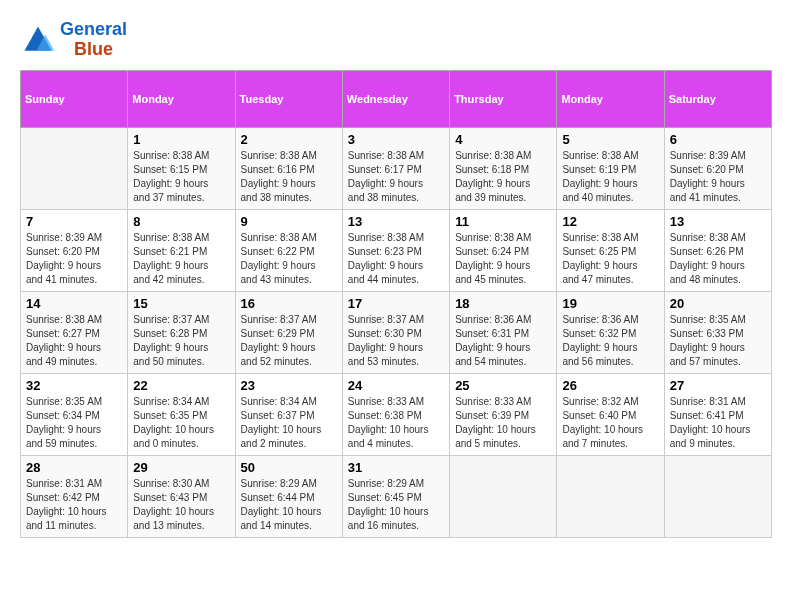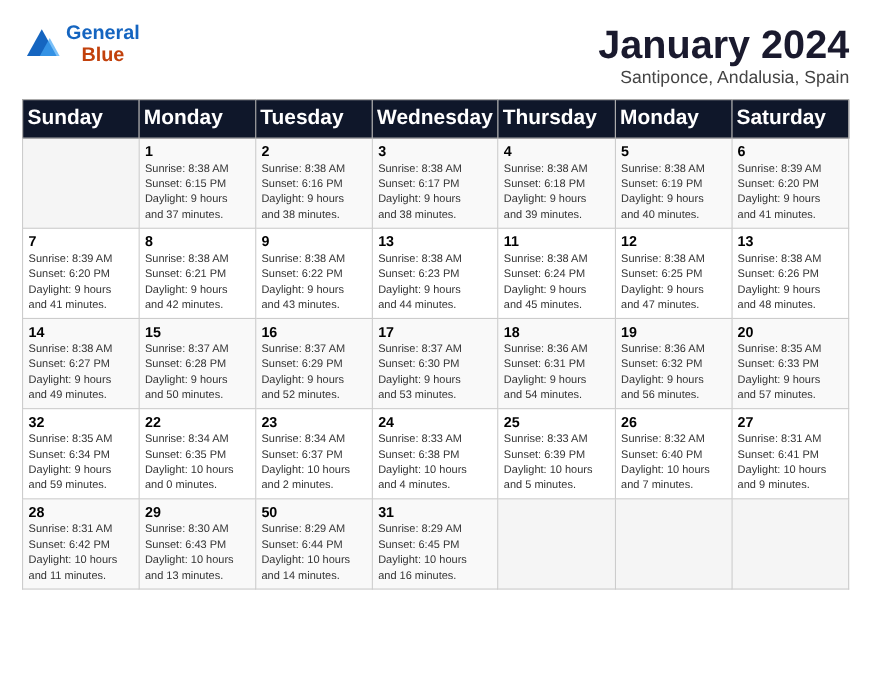--- a/index.html
+++ b/index.html
@@ -46,25 +46,25 @@
     .location-title {
       font-size: 16px;
       color: #444;
     }
     .calendar-table {
       width: 100%;
       border-collapse: collapse;
       font-size: 11px;
     }
     .calendar-table thead th {
-      background-color: #0f172a;
+      background-color: #d946ef;
       color: #fff;
-      padding: 6px 4px;
+      padding: 22px 4px;
       text-align: left;
-      font-size: 19px;
+      font-size: 11px;
       font-weight: bold;
       border: 1px solid #aaa;
     }
     .calendar-table tbody td {
       vertical-align: top;
       padding: 4px 5px;
       border: 1px solid #ccc;
       width: calc(100% / 7);
       min-height: 80px;
       background: #fff;
@@ -93,24 +93,20 @@
   <div class="logo">
     <svg class="logo-icon" viewBox="0 0 40 40">
       <polygon points="20,5 35,32 5,32" fill="#1565c0"></polygon>
       <polygon points="28,14 38,32 18,32" fill="#42a5f5" opacity="0.7"></polygon>
     </svg>
     <div class="logo-text">
       <div><span>General</span></div>
       <div><span style="color:#c2410c;">Blue</span></div>
     </div>
   </div>
-  <div class="title-area">
-    <div class="month-title">January 2024</div>
-    <div class="location-title">Santiponce, Andalusia, Spain</div>
-  </div>
 </div>
 
 <table class="calendar-table">
   <thead>
     <tr>
     <th>Sunday</th>
         <th>Monday</th>
         <th>Tuesday</th>
         <th>Wednesday</th>
         <th>Thursday</th>

